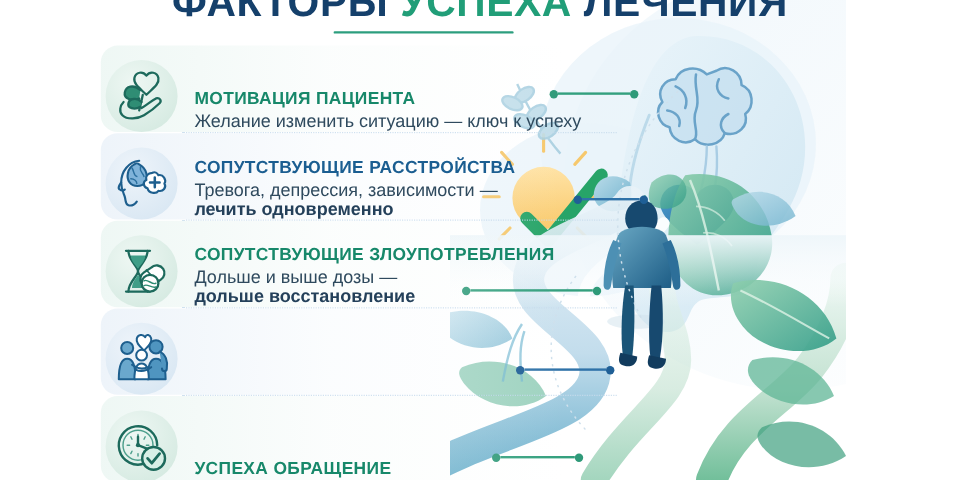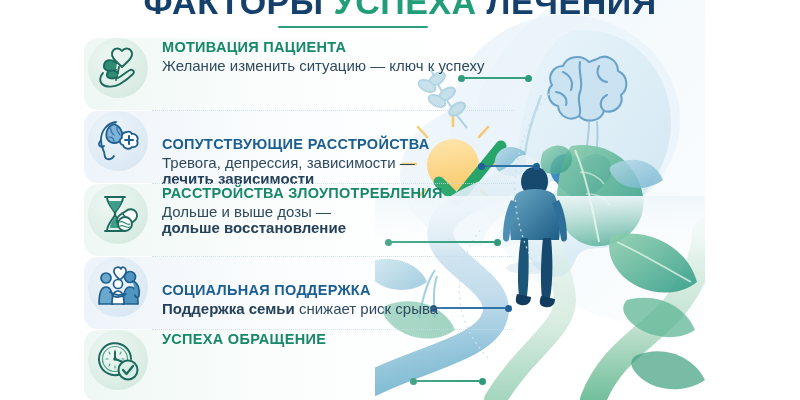--- a/index.html
+++ b/index.html
@@ -27,21 +27,21 @@
   .t-dark{color:#15406b;}
   .t-green{color:#219e78;}
   .title-rule{
     position:absolute;top:26px;left:50%;transform:translateX(-50%);
     width:150px;height:2px;background:#2c9e7e;z-index:6;border-radius:2px;
   }
 
   
   .list{position:absolute;left:84px;top:38px;width:420px;z-index:5;}
   .row{
-    position:relative;display:flex;align-items:flex-start;
+    position:relative;display:flex;align-items:flex-end;
     height:72px;border-radius:14px;
     padding-left:4px;box-sizing:border-box;
   }
   .row.green-row{background:linear-gradient(90deg,rgba(233,245,241,.75) 0%,rgba(244,250,248,.35) 45%,rgba(255,255,255,0) 92%);}
   .row.blue-row{background:linear-gradient(90deg,rgba(232,240,248,.75) 0%,rgba(243,248,252,.35) 45%,rgba(255,255,255,0) 92%);}
 
   .sep{
     position:absolute;left:68px;right:-10px;height:1px;
     border-top:1px dotted #c8dced;opacity:.85;
   }
@@ -320,21 +320,21 @@
             <path d="M32 14 C28 14 26 17 27 20 C24 21 24 26 28 27 C29 31 35 32 37 29
                      C41 30 44 26 42 23 C44 20 41 15 37 16 C36 14 34 13 32 14 Z" fill="#ffffff"></path>
             <path d="M34 18 L34 26 M30 22 L38 22" stroke="#1e5f8e" stroke-width="2.1"></path>
           </g>
         </svg>
       </div>
       <div class="txt">
         <div class="head blue">СОПУТСТВУЮЩИЕ РАССТРОЙСТВА</div>
         <div class="sub">
           <span>Тревога, депрессия, зависимости —</span>
-          <span class="l2 b">лечить зависимости</span>
+          <span class="l2 b">лечить одновременно</span>
         </div>
       </div>
     </div>
 
     <div style="position:relative;height:1px;">
       <div class="sep"></div>
     </div>
 
     <div class="row green-row">
       <div class="ic green">
@@ -347,21 +347,21 @@
             <path d="M15 37 C15 32 19 28 20 26 C21 28 25 32 25 37 Z" fill="#3f9e87" stroke="none"></path>
             <path d="M31 20 C34 17 39 18 41 21 C43 24 42 28 39 30 L32 35 C29 37 25 36 23 33
                      C21 30 22 26 25 24 Z" fill="#ffffff" stroke="#1d6a5c"></path>
             <path d="M27 22 L36 32" stroke="#1d6a5c" stroke-width="1.4"></path>
             <circle cx="30" cy="33" r="7" fill="#ffffff" stroke="#1d6a5c"></circle>
             <path d="M25 31 C28 29 32 35 35 33 M25 35 C28 33 32 38 35 36" stroke="#2f8d74" stroke-width="1.2"></path>
           </g>
         </svg>
       </div>
       <div class="txt">
-        <div class="head green">РАССТРОЙСТВА ЗЛОУПОТРЕБЛЕНИЯ</div>
+        <div class="head green">СОПУТСТВУЮЩИЕ ЗЛОУПОТРЕБЛЕНИЯ</div>
         <div class="sub">
           <span>Дольше и выше дозы —</span>
           <span class="l2 b">дольше восстановление</span>
         </div>
       </div>
     </div>
 
     <div style="position:relative;height:1px;">
       <div class="sep"></div>
     </div>
@@ -376,26 +376,20 @@
             <circle cx="35" cy="13" r="5.5" fill="#4f95c0"></circle>
             <path d="M28 40 C28 29 30 23 35 23 C40 23 43 29 43 40 Z" fill="#4f95c0"></path>
             <path d="M38 17 C43 19 45 25 44 31 C44 34 40 34 40 31" fill="#4f95c0"></path>
             <circle cx="23" cy="20" r="4.5" fill="#ffffff"></circle>
             <path d="M17 40 C17 31 19 27 23 27 C27 27 29 31 29 40 Z" fill="#ffffff"></path>
             <path d="M15 28 C19 31 24 32 28 30"></path>
             <path d="M31 30 C27 33 22 34 18 32"></path>
           </g>
         </svg>
       </div>
-      <div class="txt">
-        <div class="head blue">СОЦИАЛЬНАЯ ПОДДЕРЖКА</div>
-        <div class="sub">
-          <span class="b">Поддержка семьи</span><span> снижает риск срыва</span>
-        </div>
-      </div>
     </div>
 
     <div style="position:relative;height:1px;">
       <div class="sep"></div>
     </div>
 
     <div class="row green-row">
       <div class="ic green">
         <svg width="46" height="46" viewBox="0 0 46 46">
           <g fill="none" stroke="#1d6a5c" stroke-width="2" stroke-linecap="round" stroke-linejoin="round">

